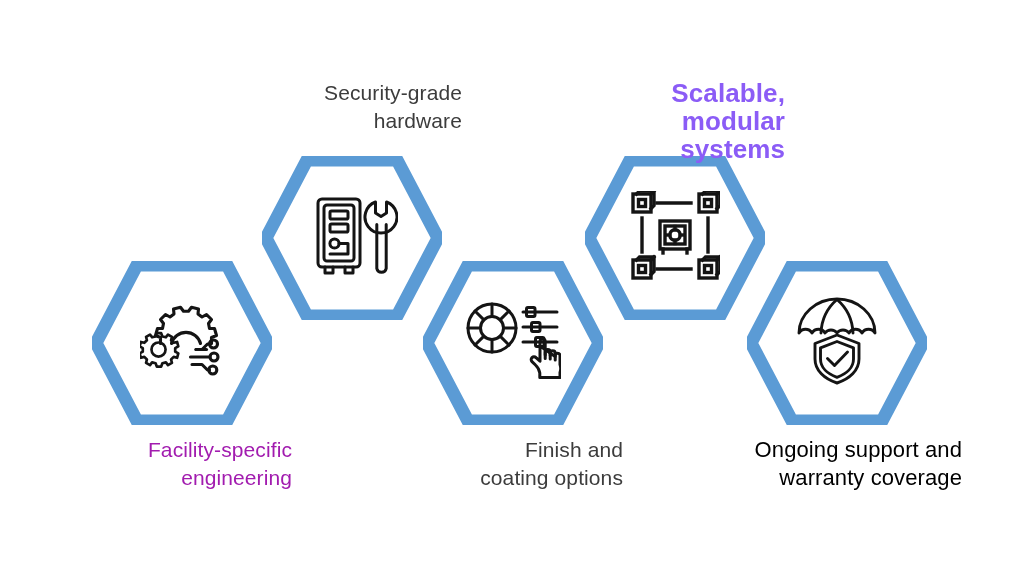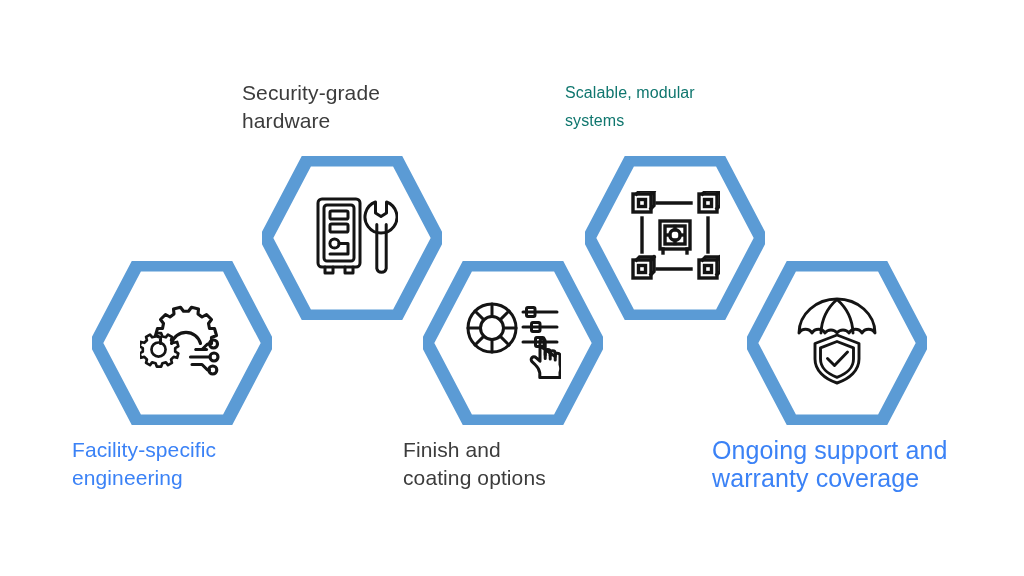--- a/index.html
+++ b/index.html
@@ -27,21 +27,21 @@
     top: 0;
   }
   .hex-icon {
     position: absolute;
     left: 50%;
     top: 50%;
     transform: translate(-50%, -50%);
   }
   .hex-label {
     position: absolute;
-    text-align: left;
+    text-align: right;
     color: #3c3c3c;
     font-size: 21px;
     line-height: 28px;
     font-family: "Liberation Sans", sans-serif;
     white-space: pre-line;
     letter-spacing: 0.1px;
   }
 </style>
 </head>
 <body>
@@ -76,21 +76,21 @@
 
         <line x1="56" y1="50.5" x2="66.5" y2="50.5"></line>
         <path d="M56 50.5 L62 50.5 L67.5 45.0 L70.5 45.0"></path>
         <circle cx="73.5" cy="45.0" r="4.0"></circle>
         <line x1="50.5" y1="58.0" x2="70.0" y2="58.0"></line>
         <circle cx="74.0" cy="58.0" r="4.0"></circle>
         <path d="M52 65.5 L62 65.5 L67.5 71.0 L69.5 71.0"></path>
         <circle cx="72.8" cy="71.0" r="4.0"></circle>
       </svg>
     </div>
-    <div class="hex-label" id="label-1" style="position: absolute; left: -20px; top: 175px; width: 220px; color: #3b82f6; font-size: 21px;">Facility-specific
+    <div class="hex-label" id="label-1" style="position: absolute; left: -20px; top: 175px; width: 220px; color: #a21caf; font-size: 21px;">Facility-specific
 engineering</div>
   </div>
 
   <div class="hex-node" id="node-2" style="left: 262px; top: 156px; width: 180px; height: 164px;">
     <svg class="hex-shape" id="hex-2" width="180" height="164" viewBox="0 0 180 164">
       <polygon points="45,4 135,4 176,82 135,160 45,160 4,82" fill="#ffffff" stroke="#5B9BD5" stroke-width="13" stroke-linejoin="miter"></polygon>
     </svg>
     <div class="hex-icon">
       <svg width="92" height="88" viewBox="0 0 92 88" fill="none" stroke="#141414" stroke-width="3" stroke-linecap="round" stroke-linejoin="round">
 
@@ -205,21 +205,21 @@
           <circle cx="45" cy="44" r="5.2"></circle>
           <line x1="45" y1="35.5" x2="45" y2="38.8"></line>
           <line x1="45" y1="49.2" x2="45" y2="52.5"></line>
           <line x1="36.2" y1="44" x2="39.8" y2="44"></line>
           <line x1="50.2" y1="44" x2="53.8" y2="44"></line>
           <line x1="33" y1="58" x2="33" y2="62"></line>
           <line x1="57" y1="58" x2="57" y2="62"></line>
         </g>
       </svg>
     </div>
-    <div class="hex-label" id="label-4" style="position: absolute; left: -20px; top: -77px; width: 220px; color: #0f766e; font-size: 16px;">Scalable, modular
+    <div class="hex-label" id="label-4" style="position: absolute; left: -20px; top: -77px; width: 220px; color: #8b5cf6; font-size: 26px; font-weight: bold;">Scalable, modular
 systems</div>
   </div>
 
   <div class="hex-node" id="node-5" style="left: 747px; top: 261px; width: 180px; height: 164px;">
     <svg class="hex-shape" id="hex-5" width="180" height="164" viewBox="0 0 180 164">
       <polygon points="45,4 135,4 176,82 135,160 45,160 4,82" fill="#ffffff" stroke="#5B9BD5" stroke-width="13" stroke-linejoin="miter"></polygon>
     </svg>
     <div class="hex-icon">
       <svg width="88" height="88" viewBox="0 0 88 88" fill="none" stroke="#141414" stroke-width="2.9" stroke-linecap="round" stroke-linejoin="round">
 
@@ -235,17 +235,17 @@
         <path d="M44 2.5 C55 12 59.5 24 60 36"></path>
 
         <path d="M44 38 L66 46.5 L66 62 C66 73.5 56.5 82 44 86
                  C31.5 82 22 73.5 22 62 L22 46.5 Z"></path>
         <path d="M44 44.5 L60.5 50.8 L60.5 62 C60.5 70.5 53.5 77 44 80.3
                  C34.5 77 27.5 70.5 27.5 62 L27.5 50.8 Z"></path>
 
         <path d="M34.5 61.5 L41.5 68.5 L54.5 55"></path>
       </svg>
     </div>
-    <div class="hex-label" id="label-5" style="position: absolute; left: -35px; top: 175px; width: 250px; color: #3b82f6; font-size: 25px;">Ongoing support and
+    <div class="hex-label" id="label-5" style="position: absolute; left: -35px; top: 175px; width: 250px; color: #000000; font-size: 22px;">Ongoing support and
 warranty coverage</div>
   </div>
 
 </div>
 
 </body></html>

